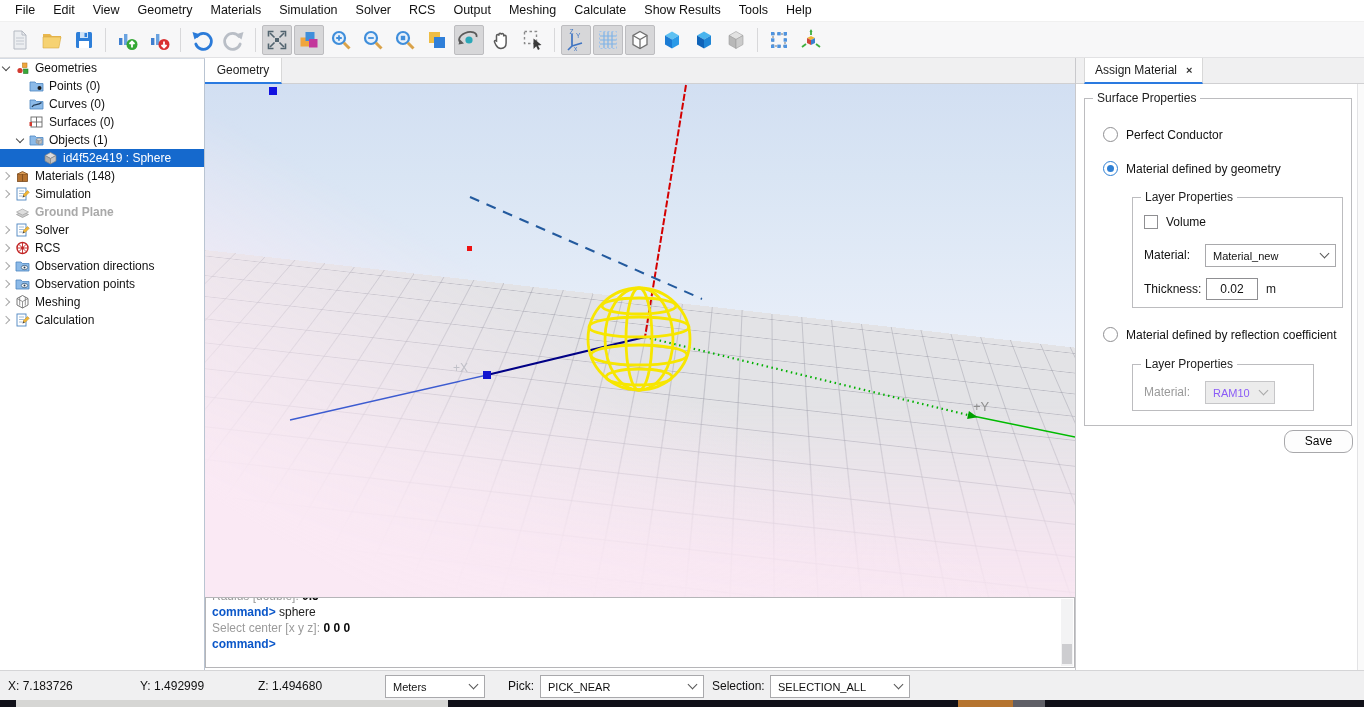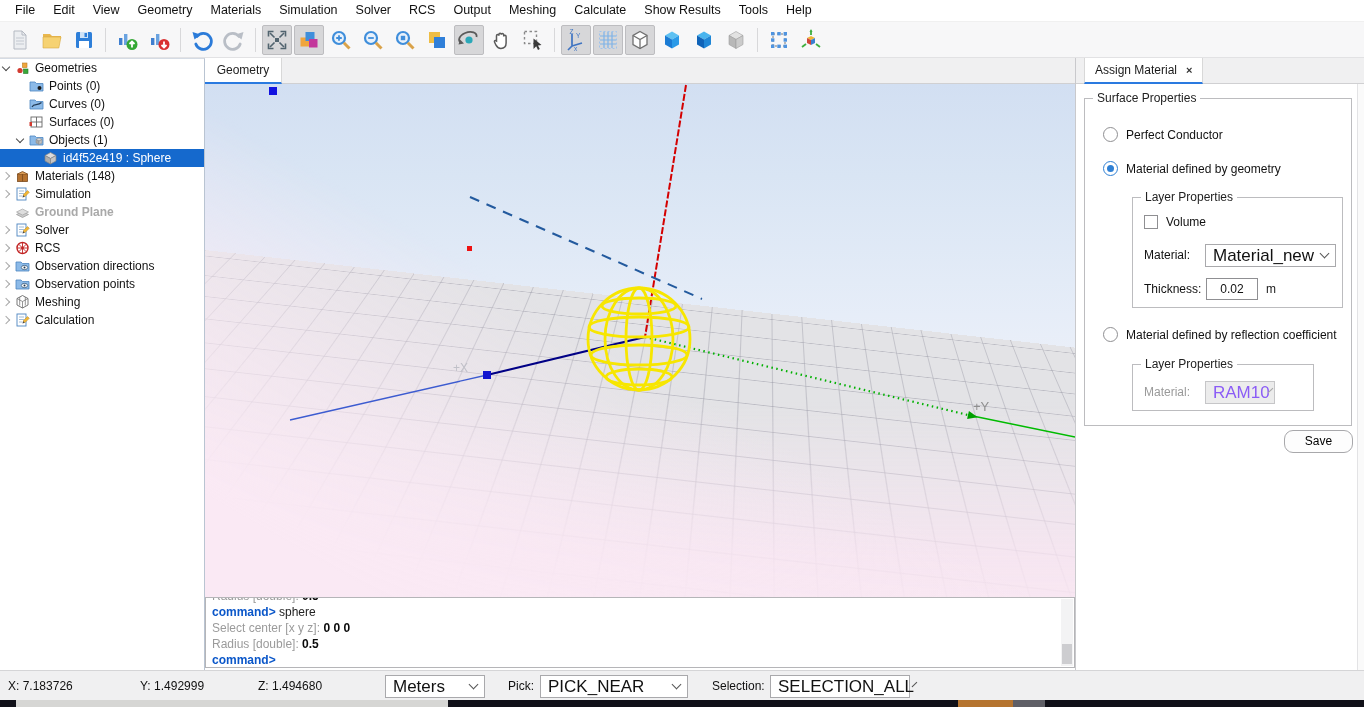--- a/index.html
+++ b/index.html
@@ -61,21 +61,21 @@
   .rtabbar { position:absolute; left:0; top:0; right:0; height:26px; background:#f0f0f1; border-bottom:1px solid #d0d0d2; }
   .rtab { position:absolute; left:8px; top:0; height:26px; padding:0 10px; background:#fff; border-left:1px solid #d8d8d8; border-right:1px solid #d8d8d8; border-bottom:2px solid #2a7ae0; display:flex; align-items:center; gap:9px; font-size:12px; }
   .rtab .close { font-weight:bold; font-size:11px; color:#333; cursor:pointer; }
   .groupbox { position:absolute; border:1px solid #bcbcbf; }
   .gtitle { position:absolute; top:-8px; left:8px; background:#fff; padding:0 4px; font-size:12px; color:#222; }
   .radio { width:15px; height:15px; border:1px solid #8f8f92; border-radius:50%; background:#fff; flex:none; position:relative; }
   .radio.on { border-color:#2f80d4; }
   .radio.on::after { content:""; position:absolute; left:3px; top:3px; width:7px; height:7px; border-radius:50%; background:#2f80d4; }
   .optrow { position:absolute; display:flex; align-items:center; gap:8px; font-size:12px; color:#111; }
   .checkbox { width:14px; height:14px; border:1px solid #8f8f92; background:#fff; flex:none; }
-  .combo { height:23px; background:#fff; border:1px solid #a9a9ac; display:flex; align-items:center; justify-content:space-between; padding:0 7px; font-size:17px; color:#111; }
+  .combo { height:23px; background:#fff; border:1px solid #a9a9ac; display:flex; align-items:center; justify-content:space-between; padding:0 7px; font-size:11px; color:#111; }
   .combo .dd { width:7px; height:7px; border-right:1.5px solid #565656; border-bottom:1.5px solid #565656; transform:rotate(45deg); margin-top:-4px; }
   .combo.disabled { background:#ececec; color:#8b5cf6; border-color:#c6c6c8; }
   .combo.disabled .dd { border-color:#a8a8a8; }
   .tinput { width:52px; height:22px; border:1px solid #8f8f92; text-align:center; font-size:12px; font-family:"Liberation Sans",sans-serif; color:#111; }
   .savebtn { position:absolute; left:208px; top:372px; width:69px; height:23px; background:#fdfdfd; border:1px solid #a8a8ab; border-radius:9px; font-size:12px; text-align:center; line-height:21px; cursor:pointer; }
   .rscroll { position:absolute; right:0; top:26px; bottom:0; width:7px; background:#fafafa; border-left:1px solid #e3e3e5; }
   
   .statusbar { position:absolute; left:0; top:670px; right:0; height:30px; background:#f0f0f1; border-top:1px solid #d5d5d7; }
   .sb-item { position:absolute; top:0; height:30px; display:flex; align-items:center; font-size:12px; color:#111; }
   .sb-combo { position:absolute; top:4px; }
@@ -572,21 +572,20 @@
         <ellipse cx="434" cy="255" rx="13" ry="51"></ellipse>
         <ellipse cx="434" cy="255" rx="34" ry="51"></ellipse>
       </g>
     </svg>
   </div>
 
   <div class="console" id="console">
       <div class="cline clipped"><span class="seg-muted">Radius [double]: </span><span class="seg-value">0.5</span></div>
       <div class="cline"><span class="seg-cmd">command&gt;</span><span class="seg-typed"> sphere</span></div>
       <div class="cline"><span class="seg-muted">Select center [x y z]: </span><span class="seg-value">0 0 0</span></div>
-      <div class="cline"><span class="seg-muted">Radius [double]: </span><span class="seg-value">0.5</span></div>
       <div class="cline"><span class="seg-cmd">command&gt;</span></div>
       <div class="cscroll">
         <div class="cthumb"></div>
       </div>
     </div>
 
   <div class="rpanel">
     <div class="rtabbar">
       <div class="rtab">
         <span>Assign Material</span>
@@ -652,21 +651,21 @@
     <div class="sb-item" style="left:8px;"><span>X:</span>&nbsp;<span>7.183726</span></div>
     <div class="sb-item" style="left:140px;"><span>Y:</span>&nbsp;<span>1.492999</span></div>
     <div class="sb-item" style="left:258px;"><span>Z:</span>&nbsp;<span>1.494680</span></div>
     <div class="combo sb-combo" style="left:385px; width:100px;">
       <span>Meters</span>
         <span class="dd"></span>
     </div>
     <div class="sb-item" style="left:508px;">
         <span>Pick:</span>
       </div>
-    <div class="combo sb-combo" style="left:540px; width:148px;">
+    <div class="combo sb-combo" style="left:540px; width:164px;">
       <span>PICK_NEAR</span>
         <span class="dd"></span>
     </div>
     <div class="sb-item" style="left:712px;">
         <span>Selection:</span>
       </div>
     <div class="combo sb-combo" style="left:770px; width:140px;">
       <span>SELECTION_ALL</span>
         <span class="dd"></span>
     </div>

